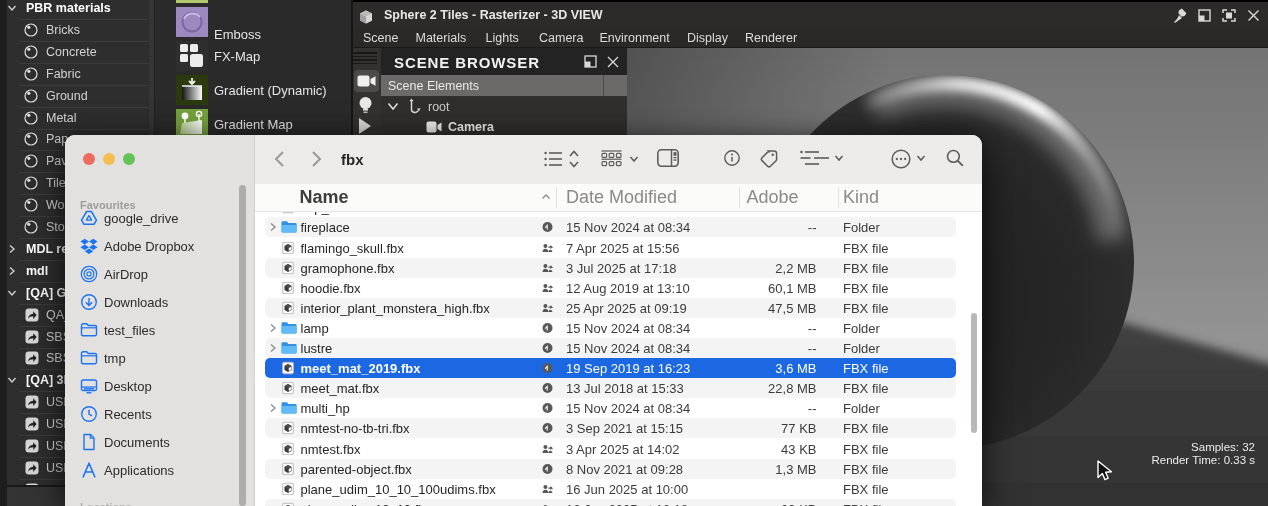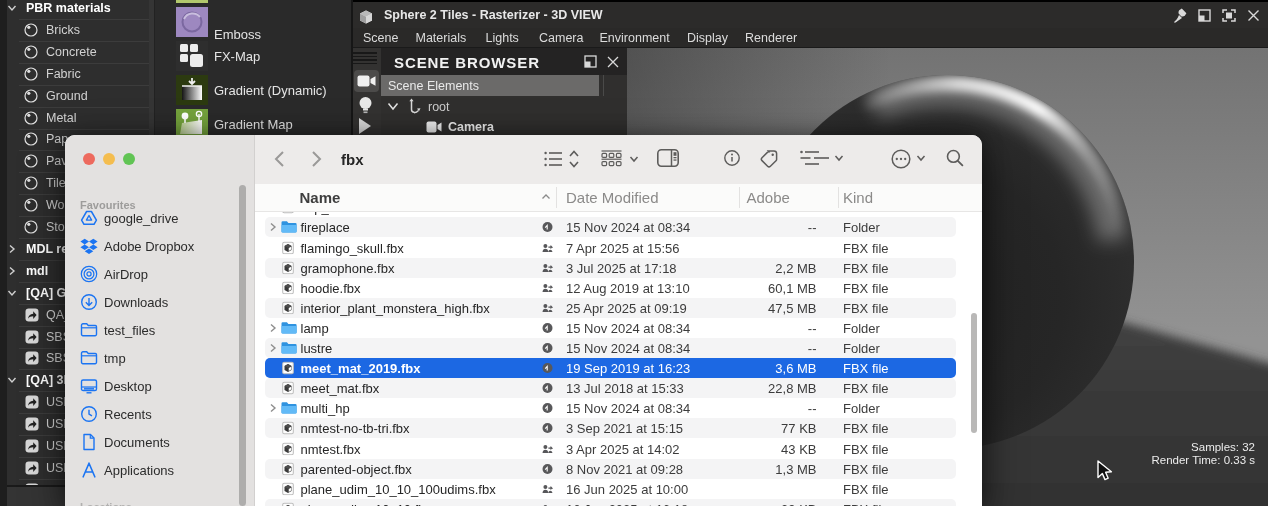--- a/index.html
+++ b/index.html
@@ -25,36 +25,36 @@
   #titlebar .title{position:absolute;left:33px;top:50%;transform:translateY(-50%);font-size:12.5px;font-weight:bold;color:#e8e8e8;white-space:nowrap;}
   #menubar{position:absolute;left:0;top:28px;width:917px;height:20px;background:#2a2928;}
   .mitem{position:absolute;top:50%;transform:translateY(-50%);font-size:12.5px;color:#dcdcdc;white-space:nowrap;}
   #viewport{position:absolute;left:0;top:48px;width:917px;height:458px;}
   
   #toolstrip{position:absolute;left:0;top:48px;width:30px;height:458px;background:#333231;}
   
   #sb{position:absolute;left:30px;top:48px;width:246px;height:458px;background:#302f2e;}
   #sbhead{position:absolute;left:0;top:0;width:246px;height:27px;background:#242323;}
   #sbhead .t{position:absolute;left:13px;top:50%;transform:translateY(-50%);font-size:15px;font-weight:bold;letter-spacing:.9px;color:#f2f2f2;}
-  #sbelem{position:absolute;left:0;top:27px;width:218px;height:21px;background:#6b6a69;}
+  #sbelem{position:absolute;left:0;top:27px;width:246px;height:21px;background:#6b6a69;}
   #sbelem .t{position:absolute;left:7px;top:50%;transform:translateY(-50%);font-size:12.5px;color:#e9e9e9;}
   
   #finder{position:absolute;left:65px;top:135px;z-index:10;width:917px;height:371px;border-radius:10px 10px 0 0;background:#fff;box-shadow:0 12px 40px rgba(0,0,0,.5),0 0 20px rgba(0,0,0,.35);}
   #fsidebar{position:absolute;left:0;top:0;width:190px;height:371px;background:#e3e1e0;border-radius:10px 0 0 0;border-right:1px solid #d2d0cf;box-sizing:border-box;}
   #ftoolbar{position:absolute;left:190px;top:0;width:727px;height:48.5px;background:#edebea;border-radius:0 10px 0 0;border-bottom:1px solid #d8d6d5;}
   .tl{position:absolute;top:18px;width:12px;height:12px;border-radius:50%;}
   .side-item{position:absolute;left:15px;width:175px;height:28px;}
   .side-item .ic{position:absolute;left:0px;top:50%;transform:translateY(-50%);width:18px;height:18px;}
   .side-item .t{position:absolute;left:24px;top:50%;transform:translateY(-50%);font-size:13px;color:#2b2b2b;white-space:nowrap;}
   #fav{position:absolute;left:15px;top:64px;font-size:11px;color:#9d9c9b;font-weight:bold;}
   #loc{position:absolute;left:15px;top:366px;font-size:11px;color:#9d9c9b;font-weight:bold;}
   
   #fmain{position:absolute;left:190px;top:48.5px;width:727px;height:322.5px;background:#fff;overflow:hidden;}
   #lhead{position:absolute;left:0;top:0;width:727px;height:27px;background:#fbfbfa;border-bottom:1px solid #e7e6e5;z-index:6;}
-  #lhead .h{position:absolute;top:50%;transform:translateY(-50%);font-size:15px;color:#8b8a89;white-space:nowrap;}
+  #lhead .h{position:absolute;top:50%;transform:translateY(-50%);font-size:18px;color:#8b8a89;white-space:nowrap;}
   #lhead .vsep{position:absolute;top:3px;width:1px;height:21px;background:#e3e2e1;}
   .frow{position:absolute;left:0;width:727px;height:20.1px;}
   .frow .stripe{position:absolute;left:9.5px;top:0;width:691px;height:100%;background:#f4f4f5;border-radius:5px;}
   .frow .sel{position:absolute;left:9.5px;top:0;width:691px;height:100%;background:#1c68e3;border-radius:5px;}
   .frow .dis{position:absolute;left:13px;top:50%;transform:translateY(-50%);width:10px;height:10px;}
   .frow .fic{position:absolute;left:25.5px;top:50%;transform:translateY(-50%);width:16px;height:14px;}
   .frow .nm{position:absolute;left:45.5px;top:50%;transform:translateY(-50%);font-size:13px;color:#262626;white-space:nowrap;}
   .frow .bdg{position:absolute;left:287px;top:50%;transform:translateY(-50%);width:11px;height:11px;}
   .frow .dt{position:absolute;left:311px;top:50%;transform:translateY(-50%);font-size:13px;color:#3c3c3c;white-space:nowrap;}
   .frow .sz{position:absolute;left:381.5px;top:50%;transform:translateY(-50%);width:180px;text-align:right;font-size:13px;color:#3c3c3c;white-space:nowrap;}

